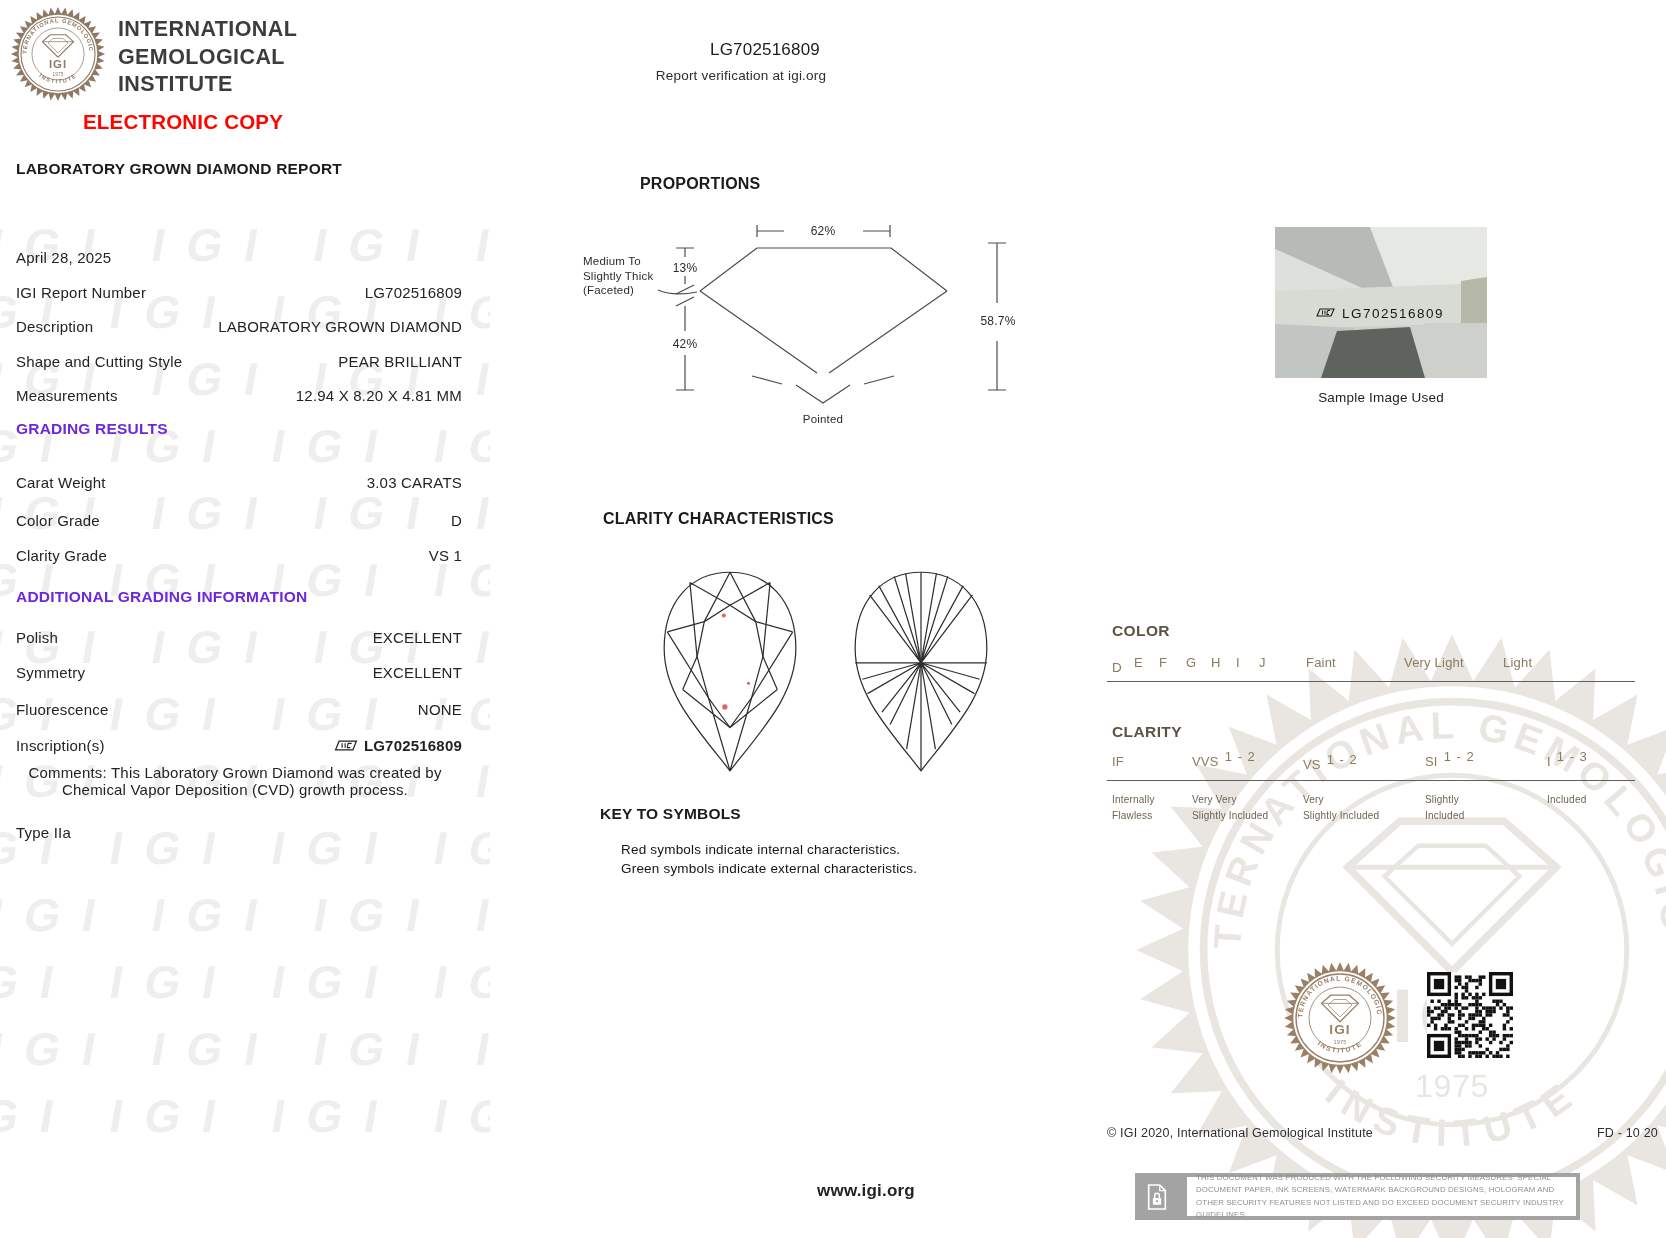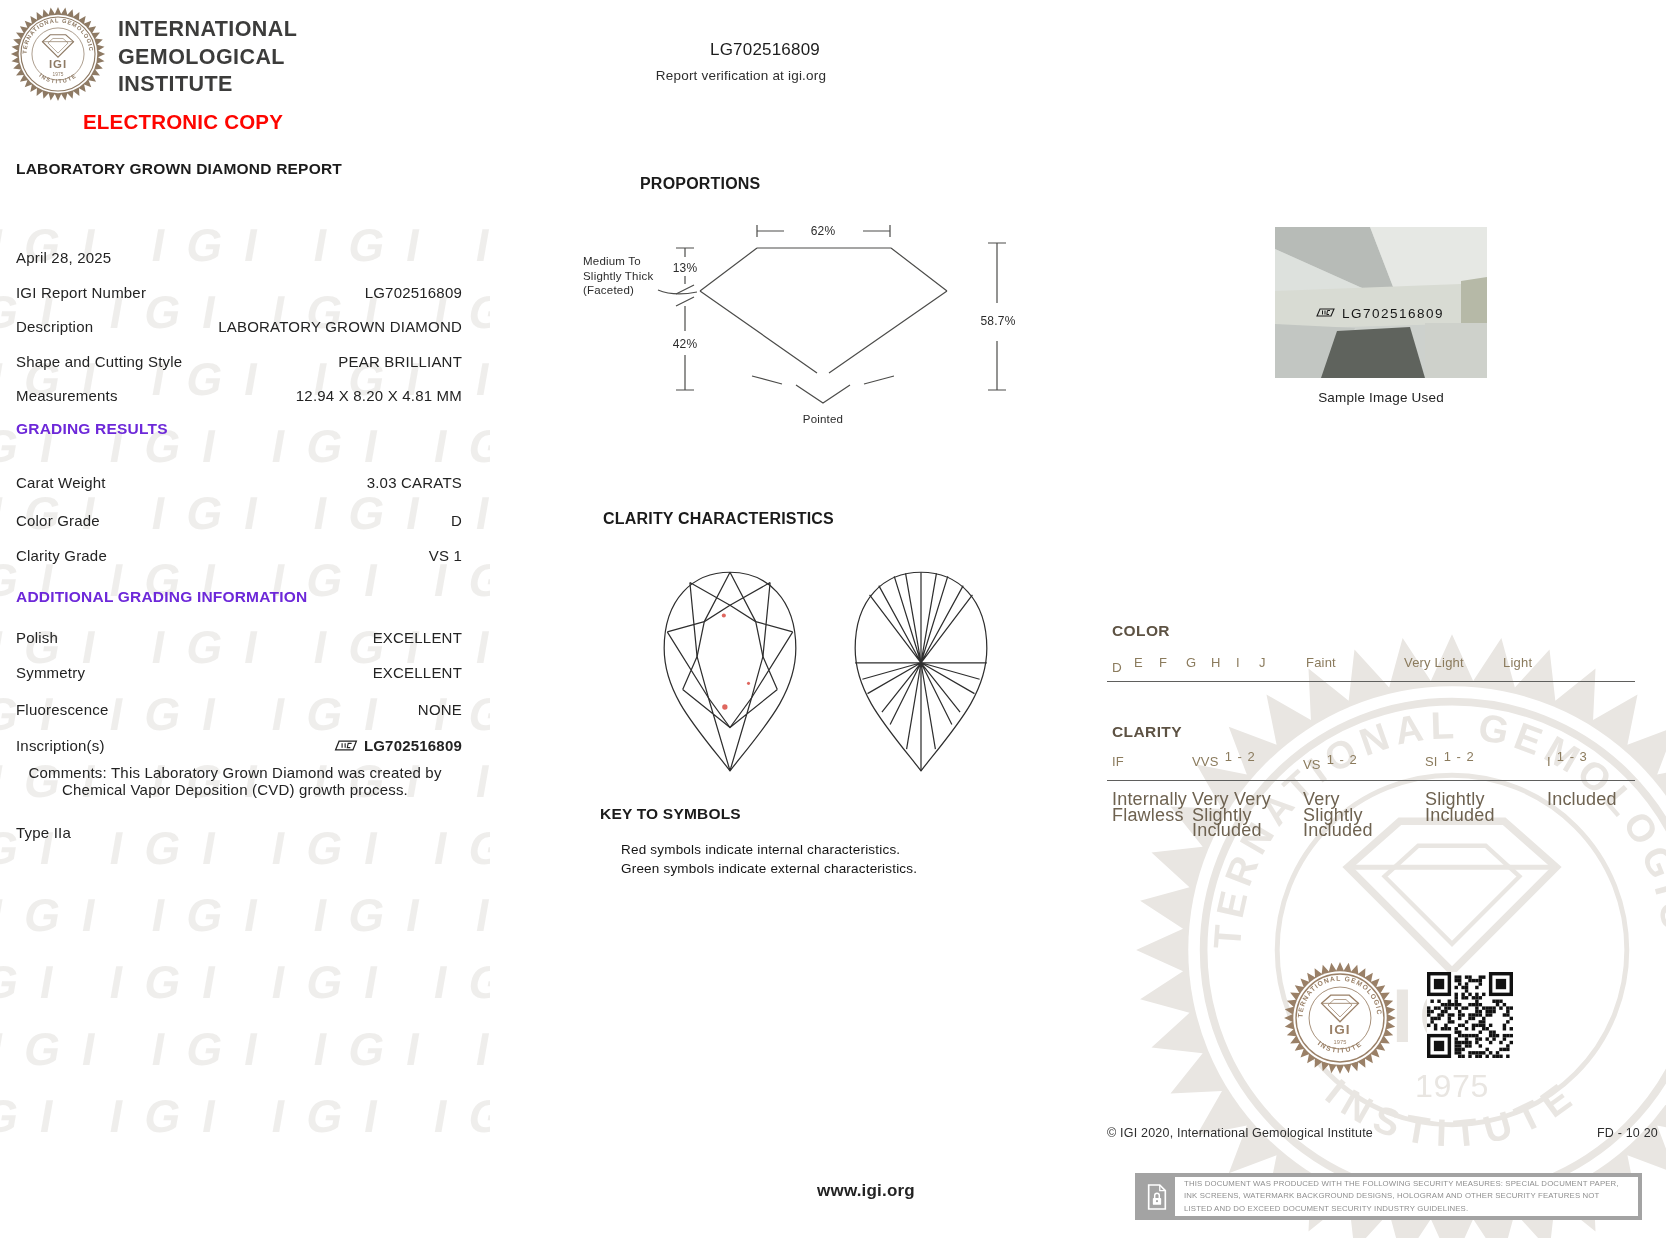--- a/index.html
+++ b/index.html
@@ -34,30 +34,30 @@
   .photocap{position:absolute;left:1275px;top:390px;width:212px;text-align:center;font-size:13.5px;z-index:2;}
   
   .cctitle{position:absolute;left:603px;top:510px;font-size:16px;font-weight:700;color:#1b1b1b;z-index:2;}
   .keytitle{position:absolute;left:600px;top:805px;font-size:15.5px;font-weight:700;color:#1b1b1b;z-index:2;}
   .keylines{position:absolute;left:621px;top:840px;font-size:13.5px;line-height:19px;color:#141414;z-index:2;}
   
   .sc-title{position:absolute;font-size:15.5px;font-weight:700;color:#5d5243;letter-spacing:.4px;z-index:2;}
   .sc-item{position:absolute;font-size:13px;color:#8b7b5d;z-index:2;white-space:nowrap;}
   .sc-line{position:absolute;width:528px;border-top:1.6px solid #5f5f5d;z-index:2;}
   .sc-sup{font-size:13px;position:relative;top:-5px;margin-left:6px;letter-spacing:1px;}
-  .sc-desc{position:absolute;font-size:18px;line-height:15.5px;color:#6e6250;z-index:2;}
+  .sc-desc{position:absolute;font-size:10px;line-height:15.5px;color:#6e6250;z-index:2;}
   
   .copyright{position:absolute;left:1107px;top:1126px;font-size:12.5px;color:#2e2e2e;z-index:2;}
   .formcode{position:absolute;left:1490px;top:1126px;width:168px;text-align:right;font-size:12.5px;color:#2e2e2e;z-index:2;}
   .website{position:absolute;left:700px;top:1181px;width:332px;text-align:center;font-size:17px;font-weight:700;z-index:2;}
   .sealbottom{position:absolute;left:1283px;top:961px;width:114px;height:114px;z-index:2;}
   .sealtop{position:absolute;left:10px;top:6px;width:96px;height:96px;z-index:2;}
   .qr{position:absolute;left:1427px;top:972px;width:86px;height:86px;z-index:2;}
-  .secstrip{position:absolute;left:1135px;top:1173px;width:507px;height:47px;background:#a3a3a3;
-            display:flex;align-items:stretch;box-sizing:border-box;padding:4px;z-index:2;}
+  .secstrip{position:absolute;left:1135px;top:1173px;width:445px;height:47px;background:#a3a3a3;
+            display:flex;align-items:stretch;box-sizing:border-box;padding:4px;z-index:2;gap:12px;}
   .seciconcell{width:36px;display:flex;align-items:center;justify-content:center;}
   .sectextcell{flex:1;background:#fff;display:flex;align-items:center;padding:2px 9px;}
   .sectext{font-size:7.8px;line-height:1.55;color:#8f8f8f;letter-spacing:.15px;}
 </style>
 </head>
 <body>
 
 <div class="page">
 
   <div class="wm-left" id="wmLeft">

